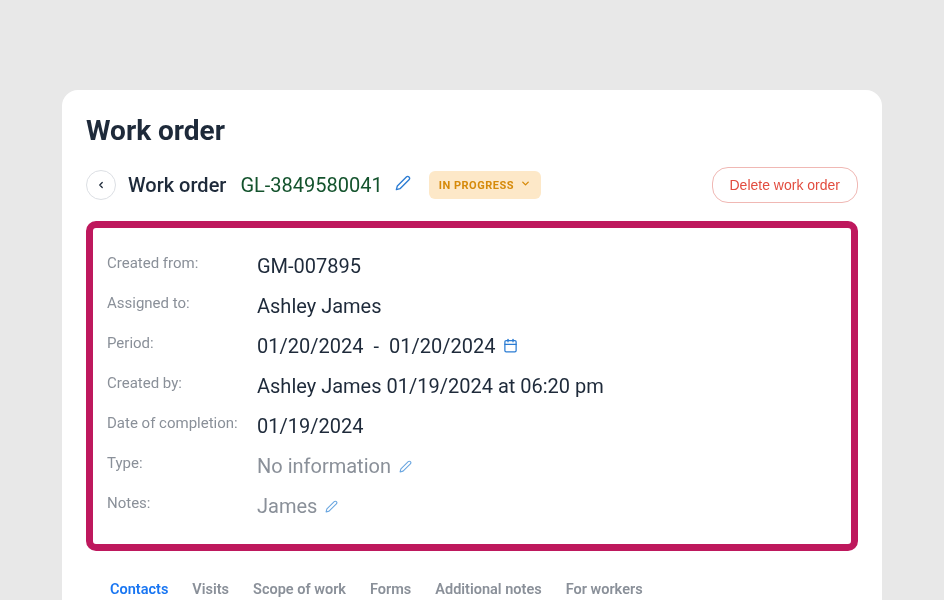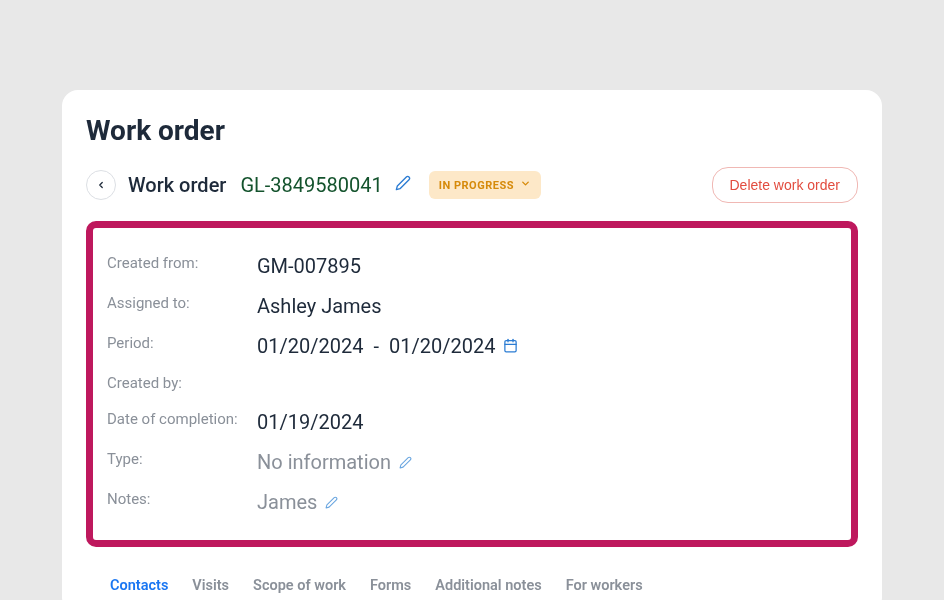--- a/index.html
+++ b/index.html
@@ -224,20 +224,21 @@
                 <line x1="16" y1="2" x2="16" y2="6"></line>
                 <line x1="8" y1="2" x2="8" y2="6"></line>
                 <line x1="3" y1="10" x2="21" y2="10"></line>
               </svg>
           </span>
         </span>
       </div>
     </div>
     <div class="detail-row">
       <div class="detail-label">Created by:</div>
+      <div class="detail-value">Ashley James 01/19/2024 at 06:20 pm</div>
     </div>
     <div class="detail-row">
       <div class="detail-label">Date of completion:</div>
       <div class="detail-value">01/19/2024</div>
     </div>
     <div class="detail-row">
       <div class="detail-label">Type:</div>
       <div class="detail-value muted">
         <span>No information</span>
         <span class="small-edit">

